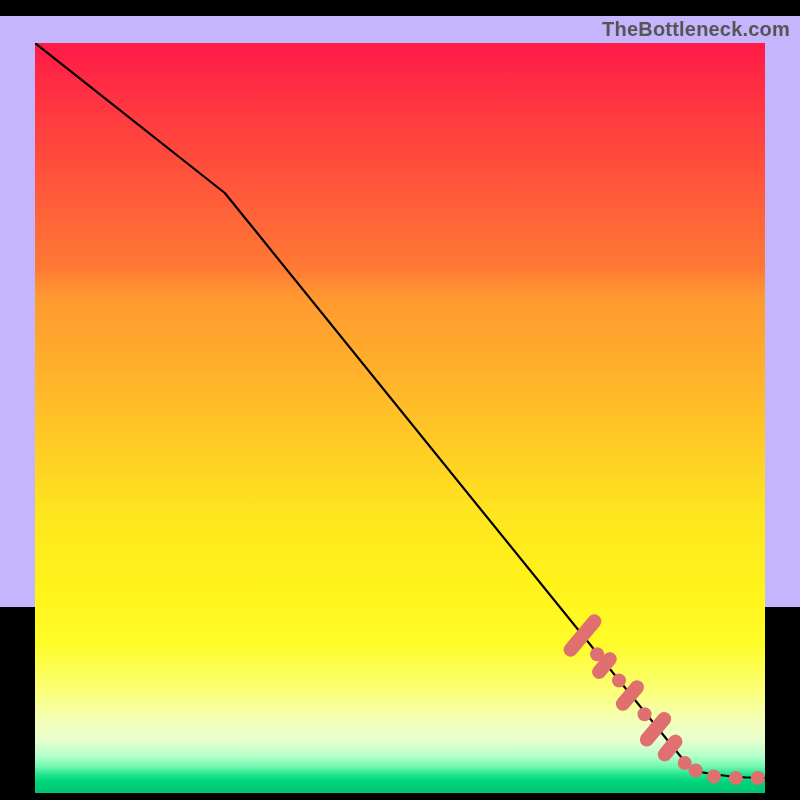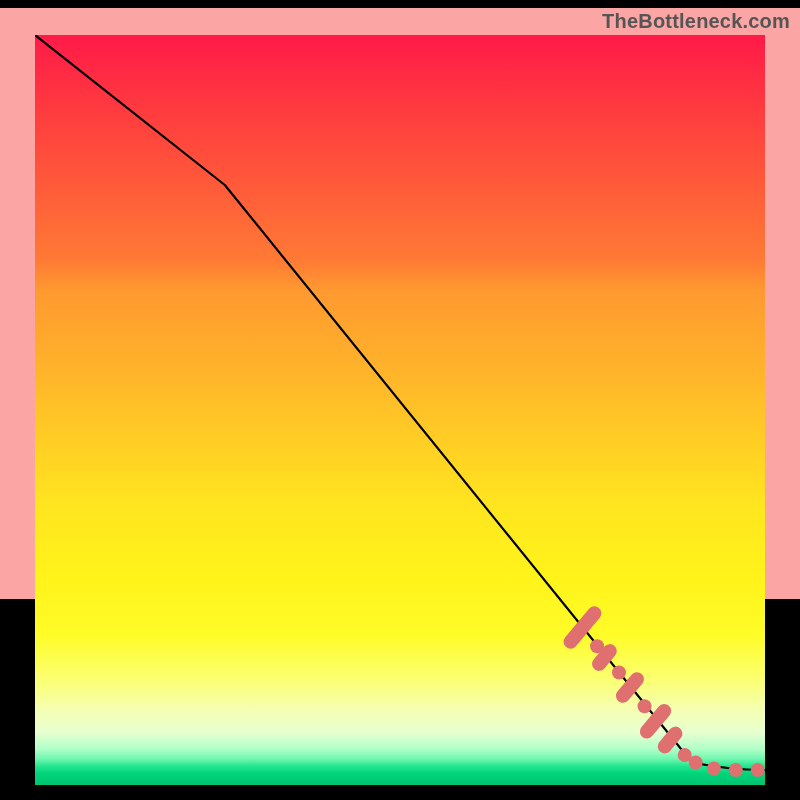--- a/index.html
+++ b/index.html
@@ -6,25 +6,25 @@
     margin: 0;
     padding: 0;
     width: 800px;
     height: 800px;
     background: #000;
     overflow: hidden;
     font-family: Arial, Helvetica, sans-serif;
   }
   .frame {
     position: absolute;
-    top: 8px;
+    top: 16px;
     left: 0;
     width: 800px;
     height: 591px;
-    background: #fca5a5;
+    background: #c4b5fd;
   }
   .watermark {
     position: absolute;
     top: 2px;
     right: 10px;
     font-size: 20px;
     font-weight: 600;
     color: #555;
     letter-spacing: 0.2px;
     user-select: none;

